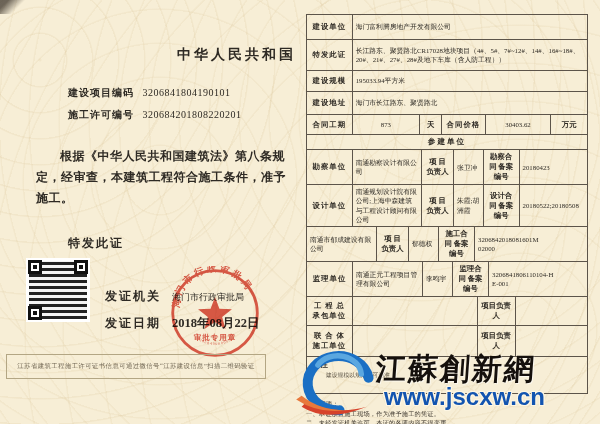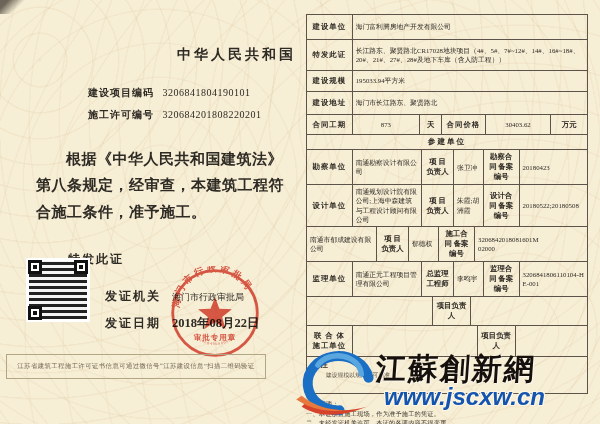--- a/index.html
+++ b/index.html
@@ -13,25 +13,25 @@
       repeating-radial-gradient(circle at 420px 120px, rgba(208,182,130,.12) 0 1px, transparent 2px 30px),
       repeating-radial-gradient(circle at 520px 330px, rgba(208,182,130,.12) 0 1px, transparent 2px 38px);
   }
   .corner-shadow{position:absolute;left:0;top:0;width:40px;height:14px;
     background:linear-gradient(135deg,#4a4238 0 6px,transparent 18px);opacity:.8;}
 
   
   .left-page{position:absolute;left:28px;top:34px;width:268px;}
   .country{text-align:right;font-size:14px;font-weight:bold;letter-spacing:3px;margin-top:12px;}
   .cert-title{text-align:center;font-size:25px;font-weight:bold;letter-spacing:1px;margin-top:14px;}
-  .code-block{margin:22px 0 0 60px;font-size:10px;}
+  .code-block{margin:22px 0 0 40px;font-size:10px;}
   .code-line{margin-top:8px;white-space:nowrap;}
   .code-label{font-weight:bold;letter-spacing:1px;}
   .code-value{margin-left:6px;letter-spacing:.5px;}
-  .statement{margin:24px 8px 0 8px;font-size:15px;font-weight:bold;line-height:1.75;text-indent:2em;letter-spacing:.5px;}
+  .statement{margin:24px 8px 0 8px;font-size:12px;font-weight:bold;line-height:1.75;text-indent:2em;letter-spacing:.5px;}
   .issue-note{margin:26px 0 0 40px;font-size:12px;font-weight:bold;letter-spacing:2px;}
   .issuer-block{position:absolute;left:105px;top:278px;font-size:12px;}
   .issuer-line{margin-top:10px;white-space:nowrap;}
   .issuer-label{font-weight:bold;letter-spacing:2px;}
   .issuer-value{font-size:9px;margin-left:8px;}
   .date-value{font-size:12.5px;margin-left:8px;font-weight:bold;}
 
   
   .qr{position:absolute;left:26px;top:258px;width:58px;height:58px;background:#fff;padding:3px;}
   .qr-inner{position:relative;width:100%;height:100%;
@@ -66,21 +66,21 @@
   .remark-text{font-size:5.8px;margin:2px 0 0 14px;color:#5a5244;}
   .notes{margin-top:5px;font-size:6.2px;line-height:1.55;color:#3a342c;letter-spacing:.2px;}
   .notes-title{font-size:6.4px;}
 
   
   .watermark{position:absolute;left:288px;top:345px;width:312px;height:80px;z-index:6;pointer-events:none;}
   .wm-swirl{position:absolute;left:2px;top:2px;width:92px;height:76px;}
   .wm-name{position:absolute;left:88px;top:4px;font-size:30px;font-weight:900;
     font-family:"Liberation Serif","DejaVu Serif",serif;color:#15100c;letter-spacing:2px;
     transform:skewX(-4deg);text-shadow:1px 1px 0 rgba(255,255,255,.6);white-space:nowrap;}
-  .wm-url{position:absolute;left:96px;top:38px;font-size:24px;font-weight:bold;font-style:italic;
+  .wm-url{position:absolute;left:96px;top:38px;font-size:24px;font-weight:bold;
     font-family:"Liberation Sans","DejaVu Sans",sans-serif;color:#1254b0;letter-spacing:0;
     text-shadow:-1px -1px 0 #fdf6e4,1px -1px 0 #fdf6e4,-1px 1px 0 #fdf6e4,1px 1px 0 #fdf6e4;white-space:nowrap;}
 </style>
 </head>
 <body>
 
 <div class="canvas">
   <div class="corner-shadow"></div>
 
   <div class="left-page">
@@ -198,27 +198,27 @@
         <div class="cell val" style="width:70px">南通市郁成建设有限公司</div>
         <div class="cell lab lab2 ctr" style="width:32px">项 目 负责人</div>
         <div class="cell val" style="width:30px">郁德权</div>
         <div class="cell lab lab2 ctr" style="width:36px">施工合同 备案编号</div>
         <div class="cell val" style="width:68px;word-break:break-all">3206842018081601M02000</div>
       </div>
 
       <div class="trow" style="min-height:30px">
         <div class="cell lab" style="width:46px">监理单位</div>
         <div class="cell val" style="width:70px">南通正元工程项目管理有限公司</div>
-        <div class="cell lab lab2 ctr" style="width:32px">总监理 工程师</div>
         <div class="cell val" style="width:30px">李鸣宇</div>
         <div class="cell lab lab2 ctr" style="width:36px">监理合同 备案编号</div>
         <div class="cell val" style="width:68px;word-break:break-all">3206841806110104-HE-001</div>
       </div>
 
       <div class="trow" style="min-height:28px">
+        <div class="cell lab" style="width:46px">工 程 总 承包单位</div>
         <div class="cell val" style="width:126px"></div>
         <div class="cell lab lab2 ctr" style="width:38px">项目负责人</div>
         <div class="cell val" style="width:72px"></div>
       </div>
 
       <div class="trow" style="min-height:30px">
         <div class="cell lab" style="width:46px">联 合 体 施工单位</div>
         <div class="cell val" style="width:126px"></div>
         <div class="cell lab lab2 ctr" style="width:38px">项目负责人</div>
         <div class="cell val" style="width:72px"></div>

